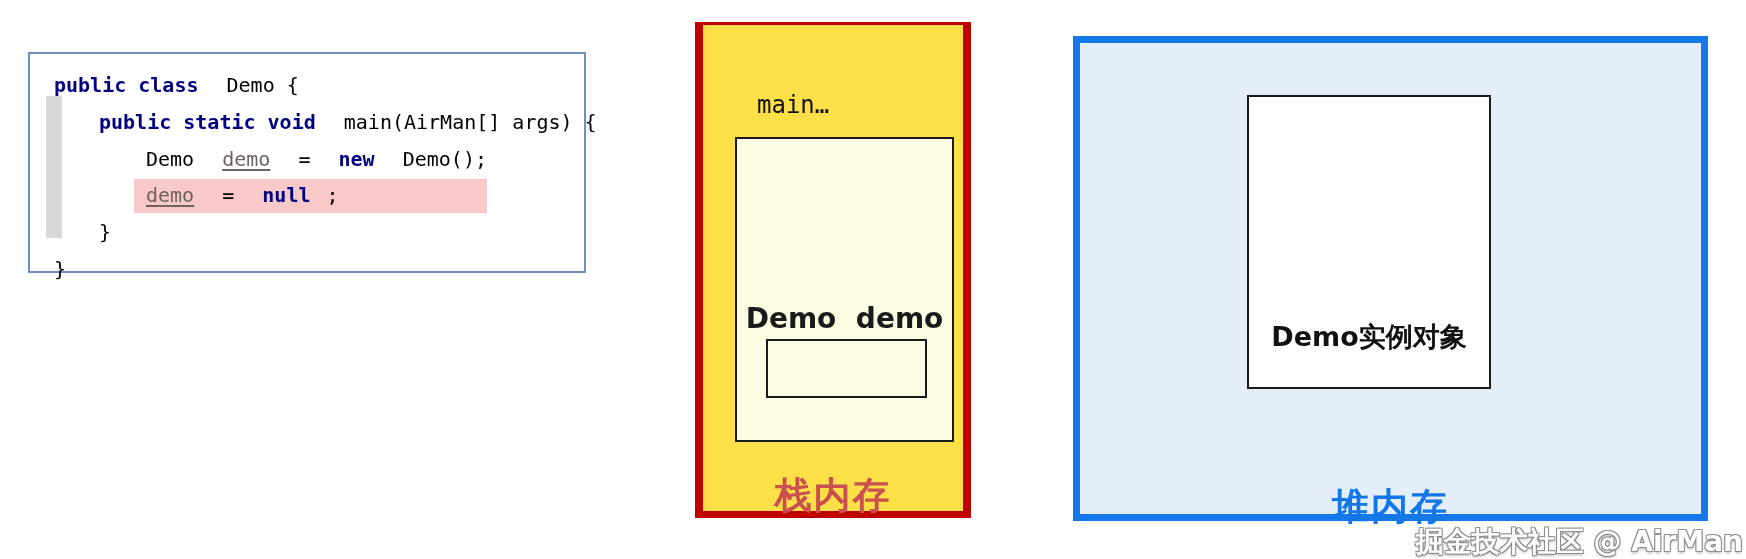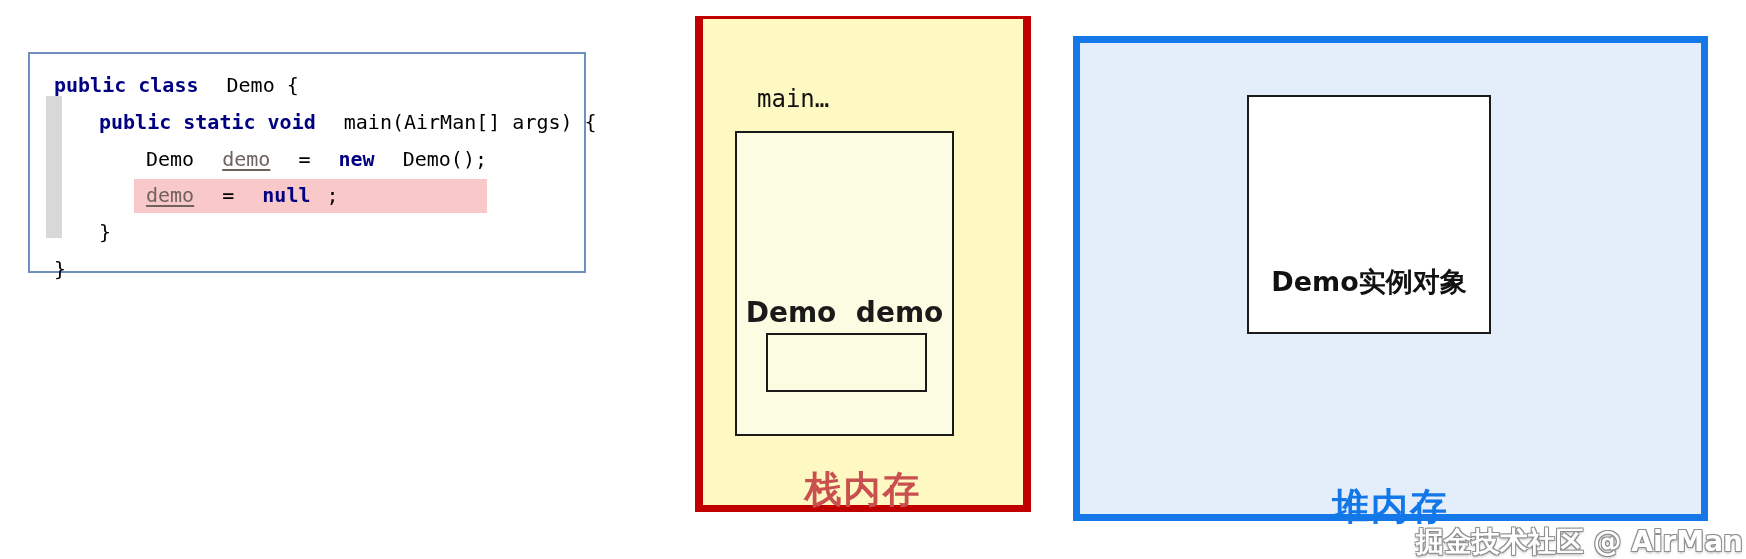--- a/index.html
+++ b/index.html
@@ -19,22 +19,22 @@
   .l3 { left: 100px; top: 82px; }
   .l4 { left: 100px; top: 118px; }
   .l5 { left: 53px;  top: 155px; }
   .l6 { left: 8px;   top: 192px; }
   .kw { color: #000080; font-weight: bold; }
   .var { color: #6e625e; text-decoration: underline; text-underline-offset: 3px; }
   .hl { background: #f9c8c8; padding: 4px 140px 6px 4px; margin-left: -4px; }
 
   
   .stack-panel {
-    position: absolute; left: 687px; top: 8px; width: 336px; height: 496px;
-    background: #fef9c3;
+    position: absolute; left: 687px; top: 14px; width: 276px; height: 496px;
+    background: #fde047;
     border-style: solid; border-color: #c00000;
     border-width: 3px 8px 7px 8px;
   }
   .frame-label {
     position: absolute; left: 46px; top: 58px;
     font-family: "DejaVu Sans Mono", monospace; font-size: 24px; color: #111111;
   }
   .frame-box {
     position: absolute; left: 32px; top: 112px; width: 219px; height: 305px;
     background: #fcfce3; border: 2px solid #1a1a1a;
@@ -50,21 +50,21 @@
   .panel-title { position: absolute; left: 0; width: 100%; text-align: center;
                  font-weight: bold; font-size: 37px; letter-spacing: 2px; }
   .stack-title { top: 438px; color: #c9504e; }
 
   
   .heap-panel {
     position: absolute; left: 1065px; top: 28px; width: 635px; height: 485px;
     background: #e4eefa; border: 7px solid #1478e8;
   }
   .object-box {
-    position: absolute; left: 167px; top: 52px; width: 244px; height: 239px;
+    position: absolute; left: 167px; top: 52px; width: 244px; height: 294px;
     background: #ffffff; border: 2px solid #1a1a1a;
   }
   .object-label {
     position: absolute; left: 0; bottom: 24px; width: 100%; text-align: center;
     font-weight: bold; font-size: 27px; color: #111111;
   }
   .heap-title { top: 431px; color: #1277e8; }
 
   
   .watermark {

